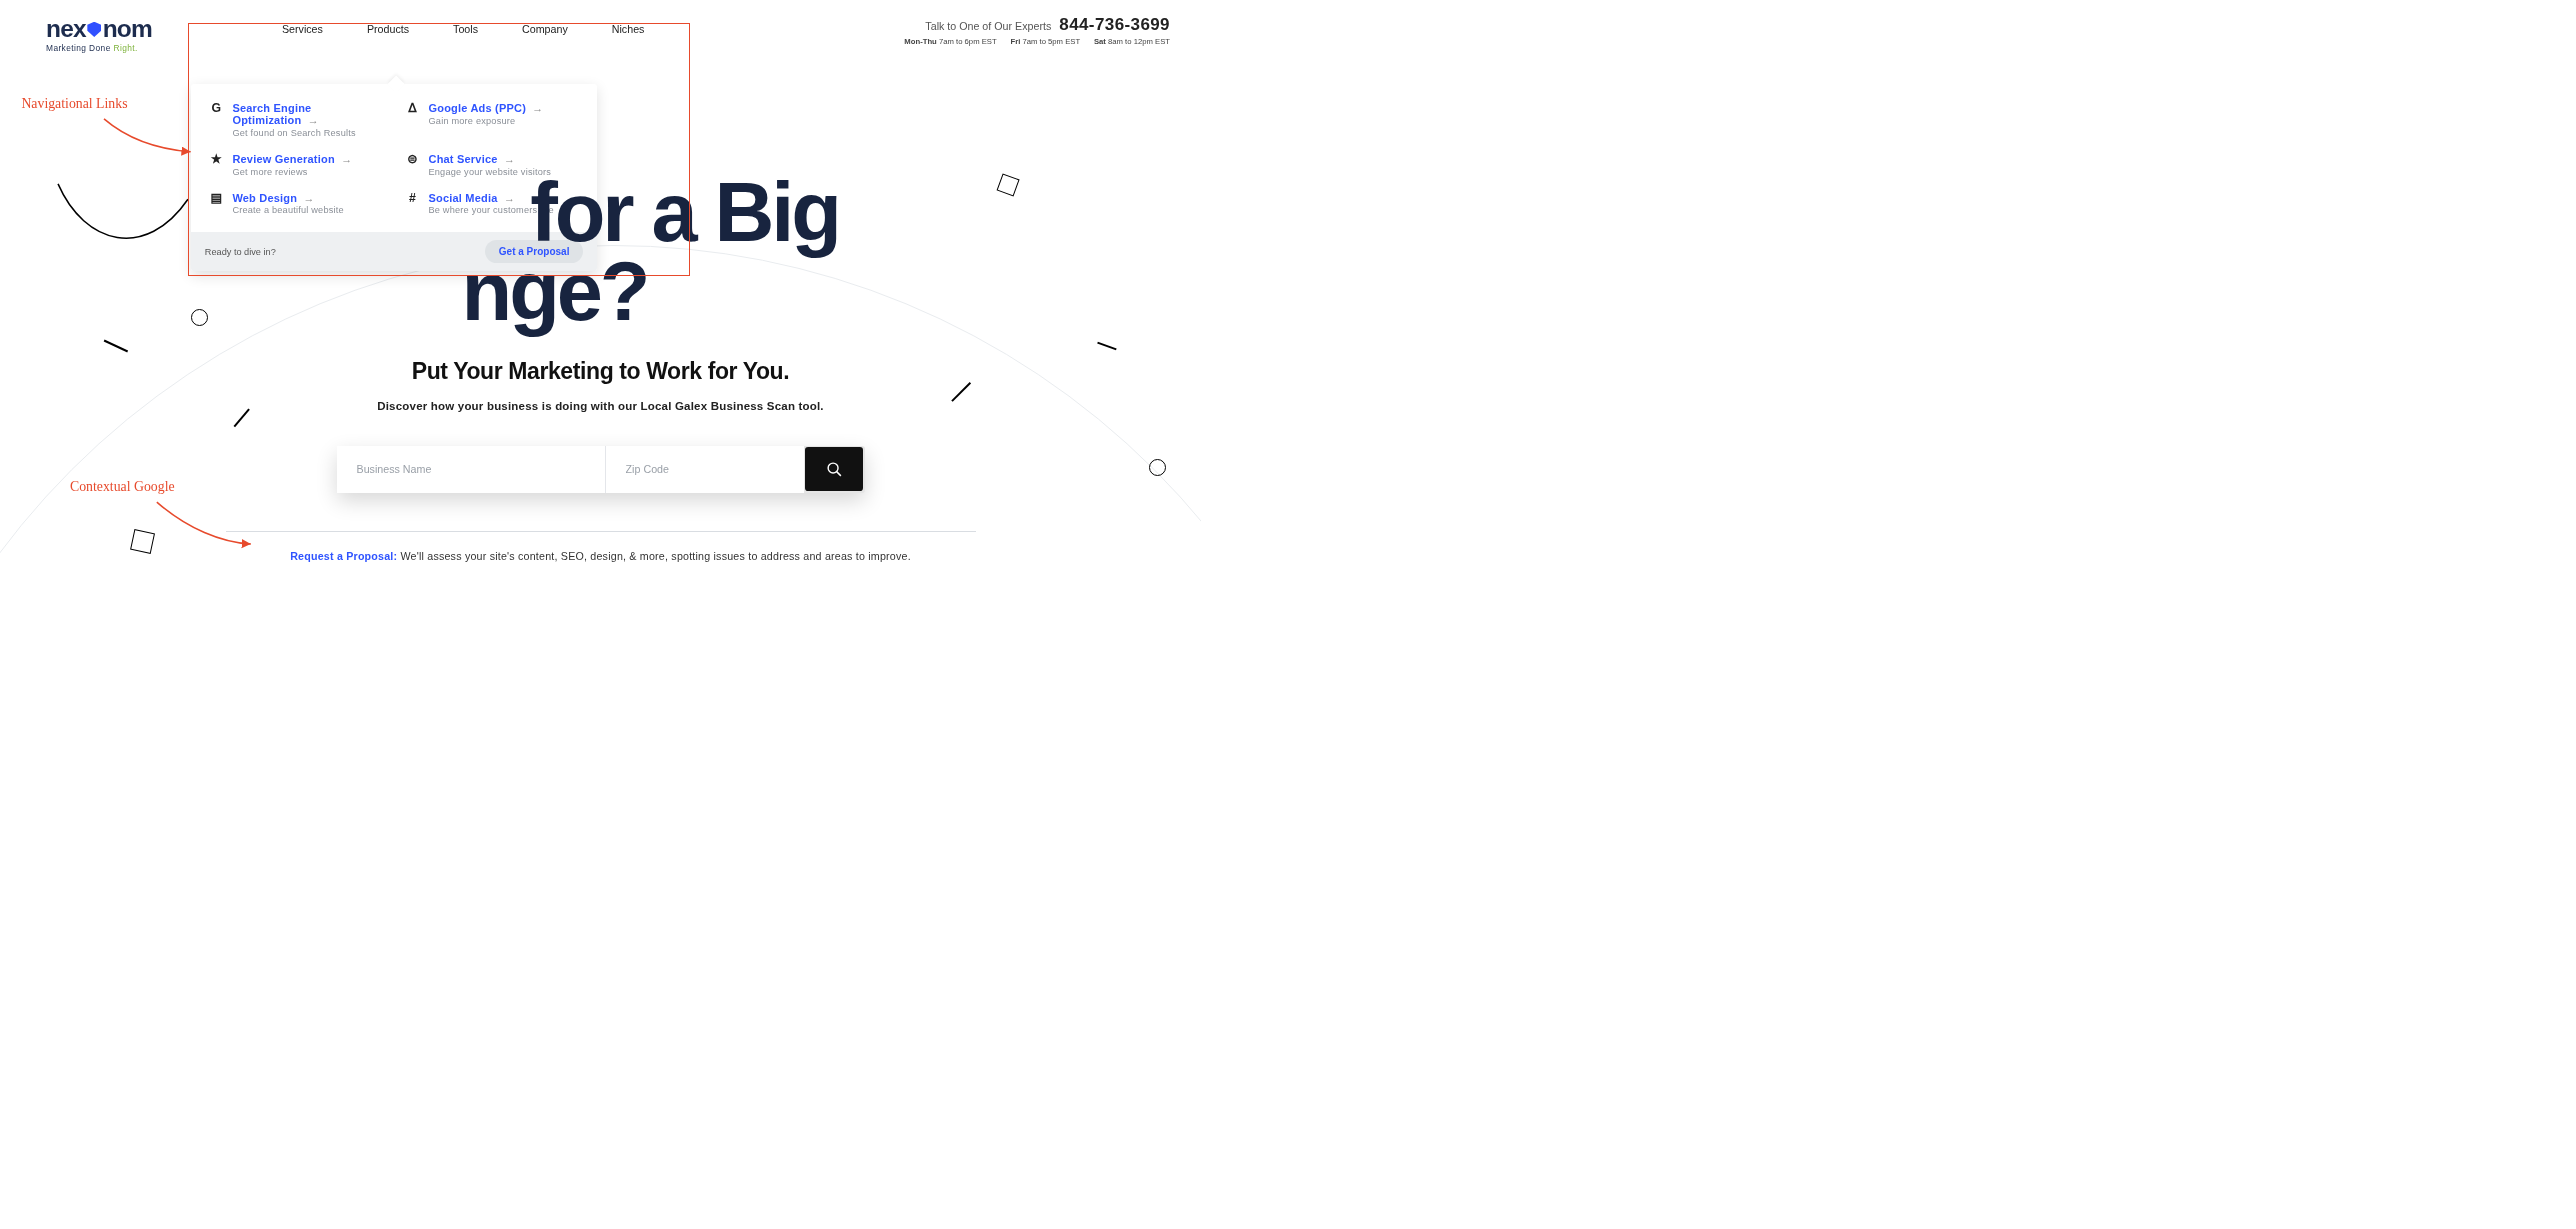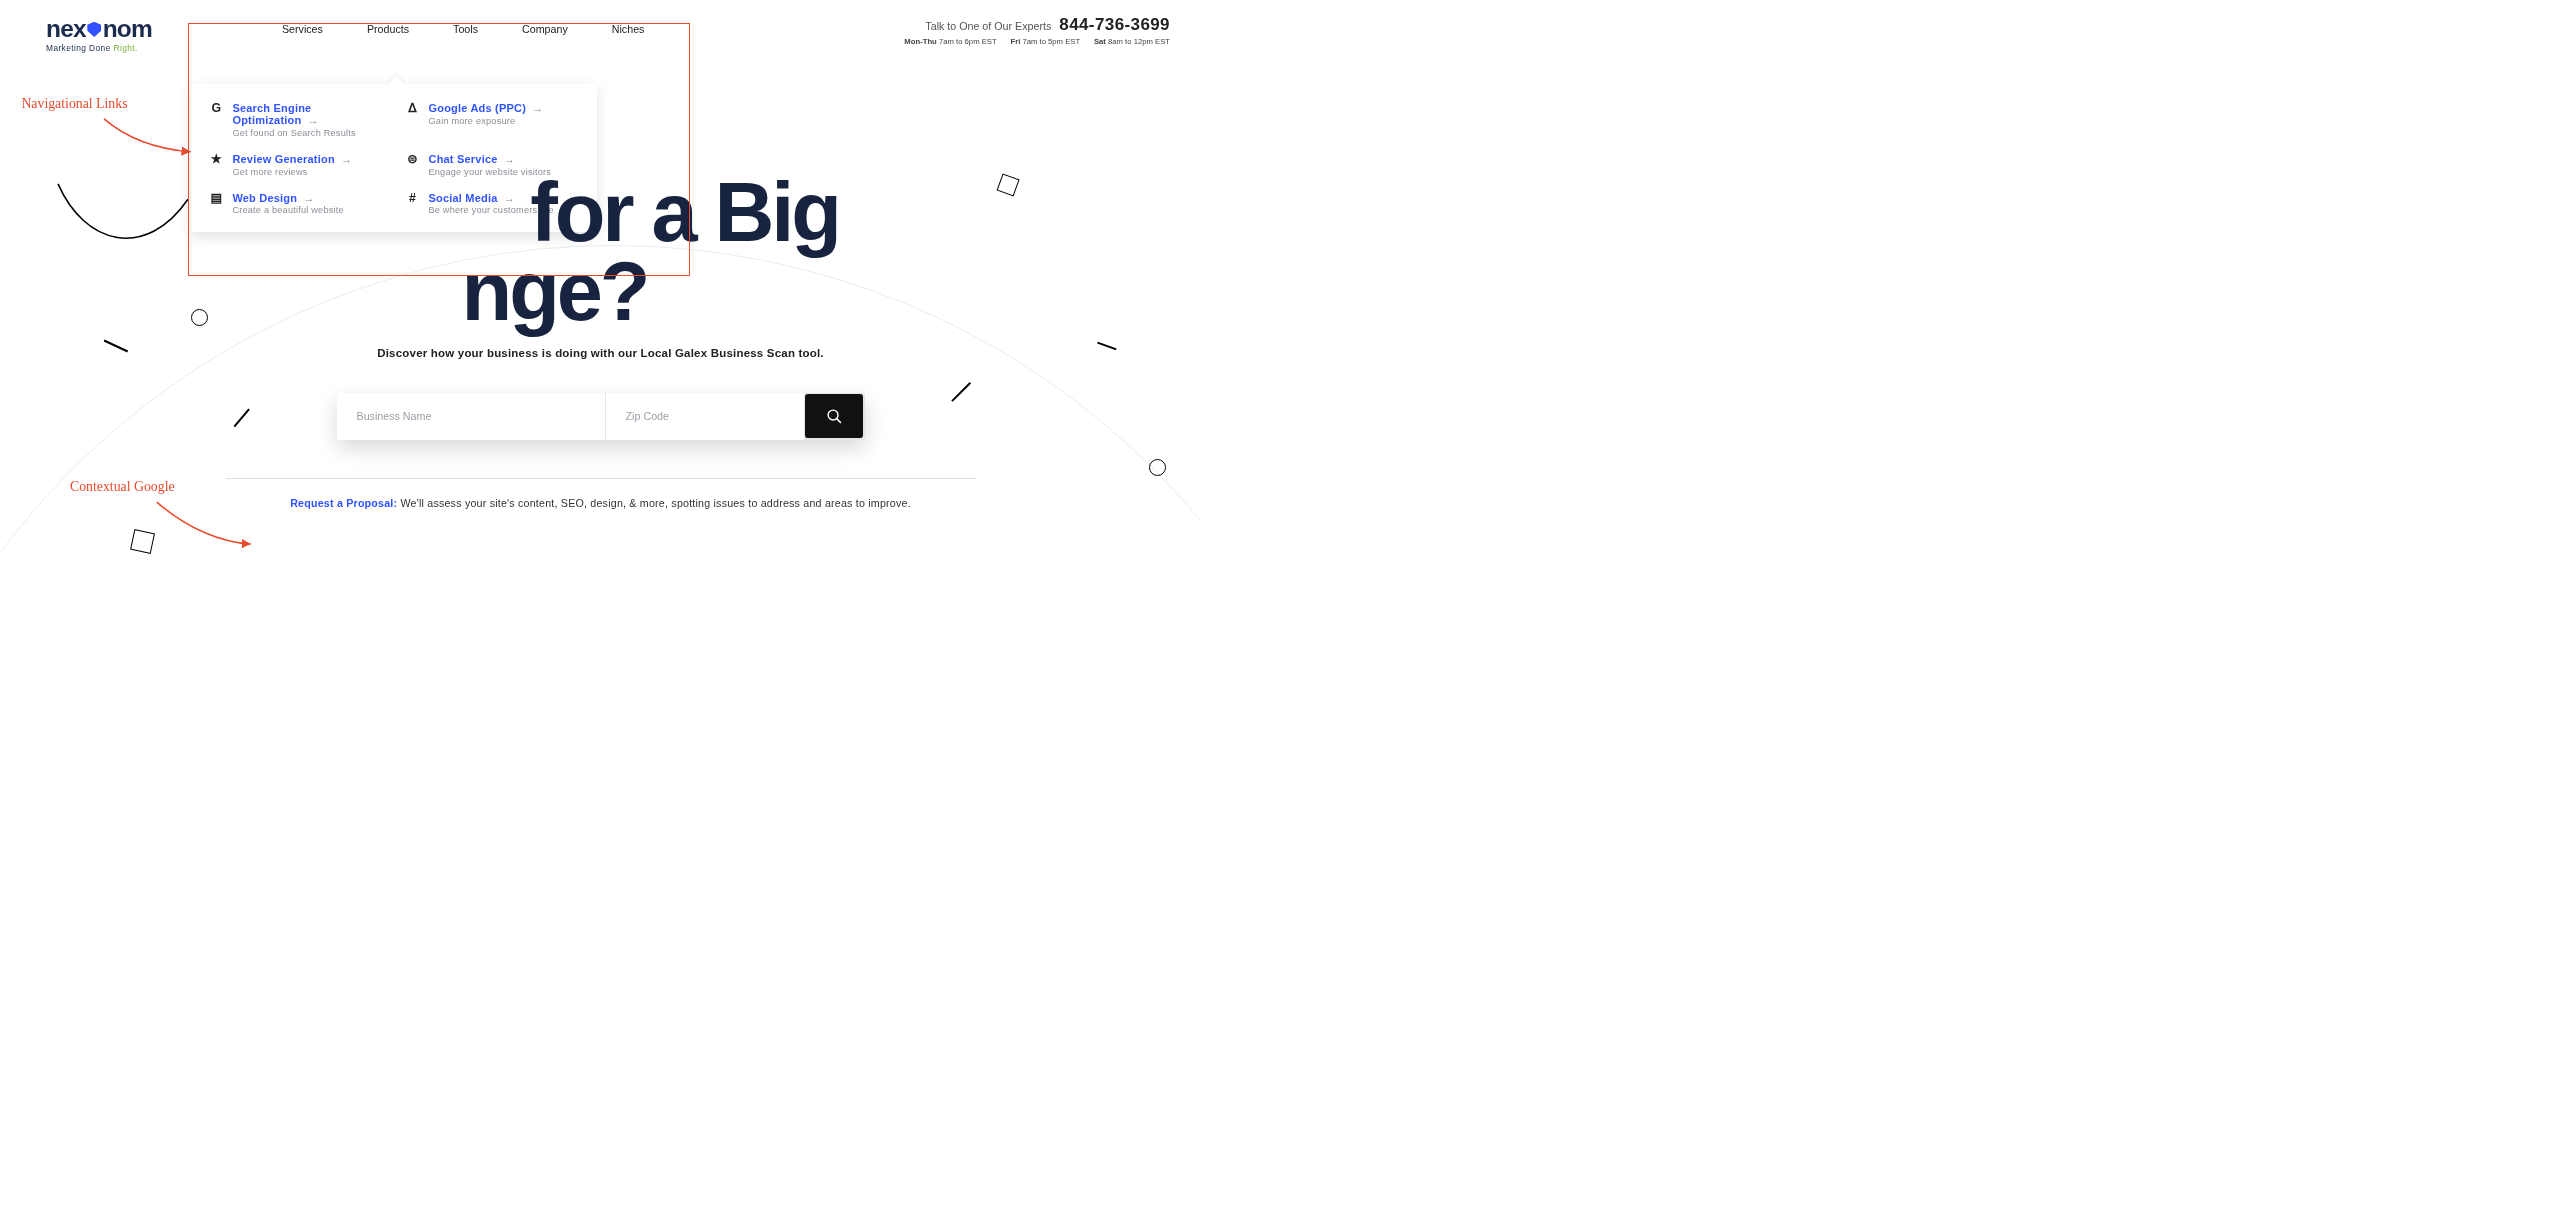--- a/index.html
+++ b/index.html
@@ -162,29 +162,34 @@
         </span>
       </div>
       <div class="dd-item">
         <span class="dd-icon">#</span>
         <span class="dd-text">
           <div class="title">Social Media <span class="arrow">→</span></div>
           <div class="sub">Be where your customers are</div>
         </span>
       </div>
     </div>
+  <div class="dd-footer">
+    <span class="ready">Ready to dive in?</span>
+    <span class="btn">Get a Proposal</span>
+  </div>
 </div>
 
 <div class="hero">
   <div style="display:flex; justify-content:center; gap:0;">
     <span class="hero-word" style="margin-left:168px;">for a Big</span>
   </div>
   <div style="display:flex; justify-content:center; position:relative;">
     <span class="hero-word row2" style="position:relative; left:-46px;">nge?</span>
   </div>
+  <div class="hero-sub">Put Your Marketing to Work for You.</div>
   <div class="hero-desc">Discover how your business is doing with our Local Galex Business Scan tool.</div>
 
   <div class="search">
     <input class="biz" placeholder="Business Name" style="">
     <input class="zip" placeholder="Zip Code" style="">
     <div class="go">
       <svg viewBox="0 0 24 24">
           <circle cx="10" cy="10" r="7"></circle>
           <line x1="15" y1="15" x2="21" y2="21"></line>
         </svg>

